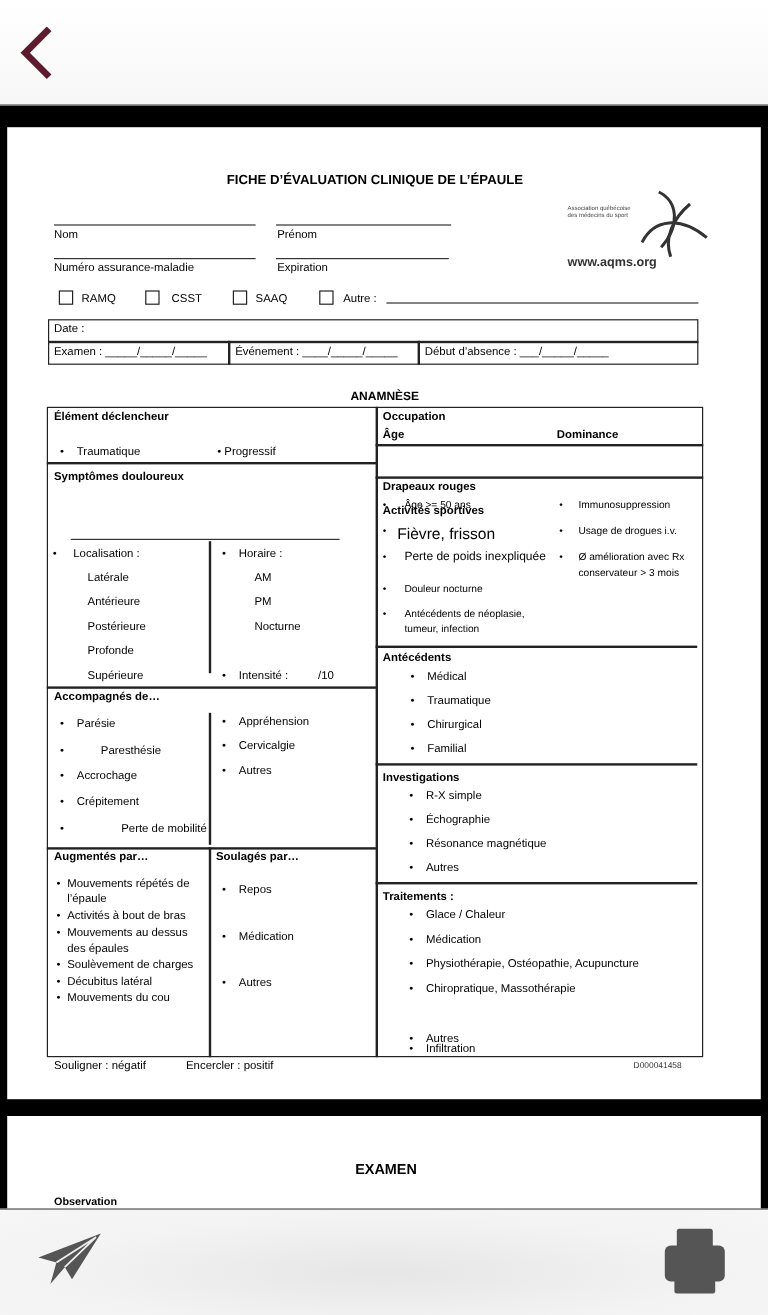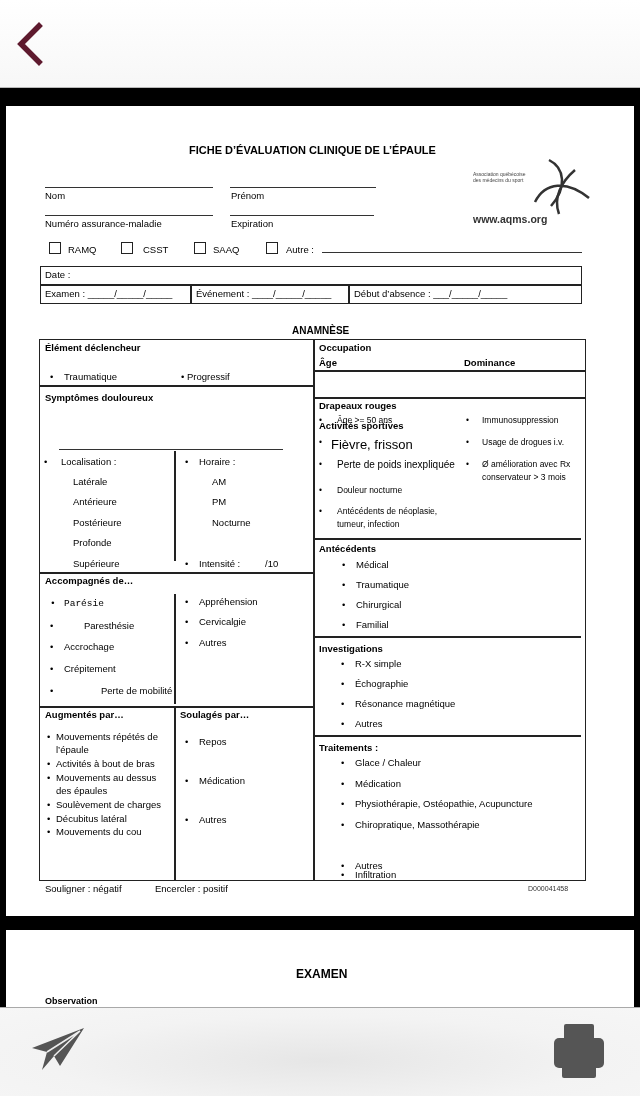--- a/index.html
+++ b/index.html
@@ -112,21 +112,21 @@
       <div class="t bullet" style="left:193px;top:350px;">Horaire :</div>
       <div class="t" style="left:206px;top:370px;">AM</div>
       <div class="t" style="left:206px;top:390px;">PM</div>
       <div class="t" style="left:206px;top:411px;">Nocturne</div>
       <div class="t bullet" style="left:193px;top:452px;">Intensité :</div>
       <div class="t" style="left:259px;top:452px;">/10</div>
       <div class="hl" style="left:33px;top:466px;width:275px;"></div>
 
       <div class="t b" style="left:39px;top:469px;">Accompagnés de…</div>
       <div class="vl" style="left:168px;top:488px;height:110px;"></div>
-      <div class="t bullet" style="left:58px;top:492px;font-family:Liberation Mono, monospace;">Parésie</div>
+      <div class="t bullet" style="left:58px;top:492px;">Parésie</div>
       <div class="t bullet" style="left:58px;top:514px;padding-left:20px;">Paresthésie</div>
       <div class="t bullet" style="left:58px;top:535px;">Accrochage</div>
       <div class="t bullet" style="left:58px;top:557px;">Crépitement</div>
       <div class="t bullet" style="left:58px;top:579px;padding-left:37px;">Perte de mobilité</div>
       <div class="t bullet" style="left:193px;top:490px;">Appréhension</div>
       <div class="t bullet" style="left:193px;top:510px;">Cervicalgie</div>
       <div class="t bullet" style="left:193px;top:531px;">Autres</div>
       <div class="hl" style="left:33px;top:600px;width:275px;"></div>
 
       <div class="vl" style="left:168px;top:600px;height:175px;"></div>

